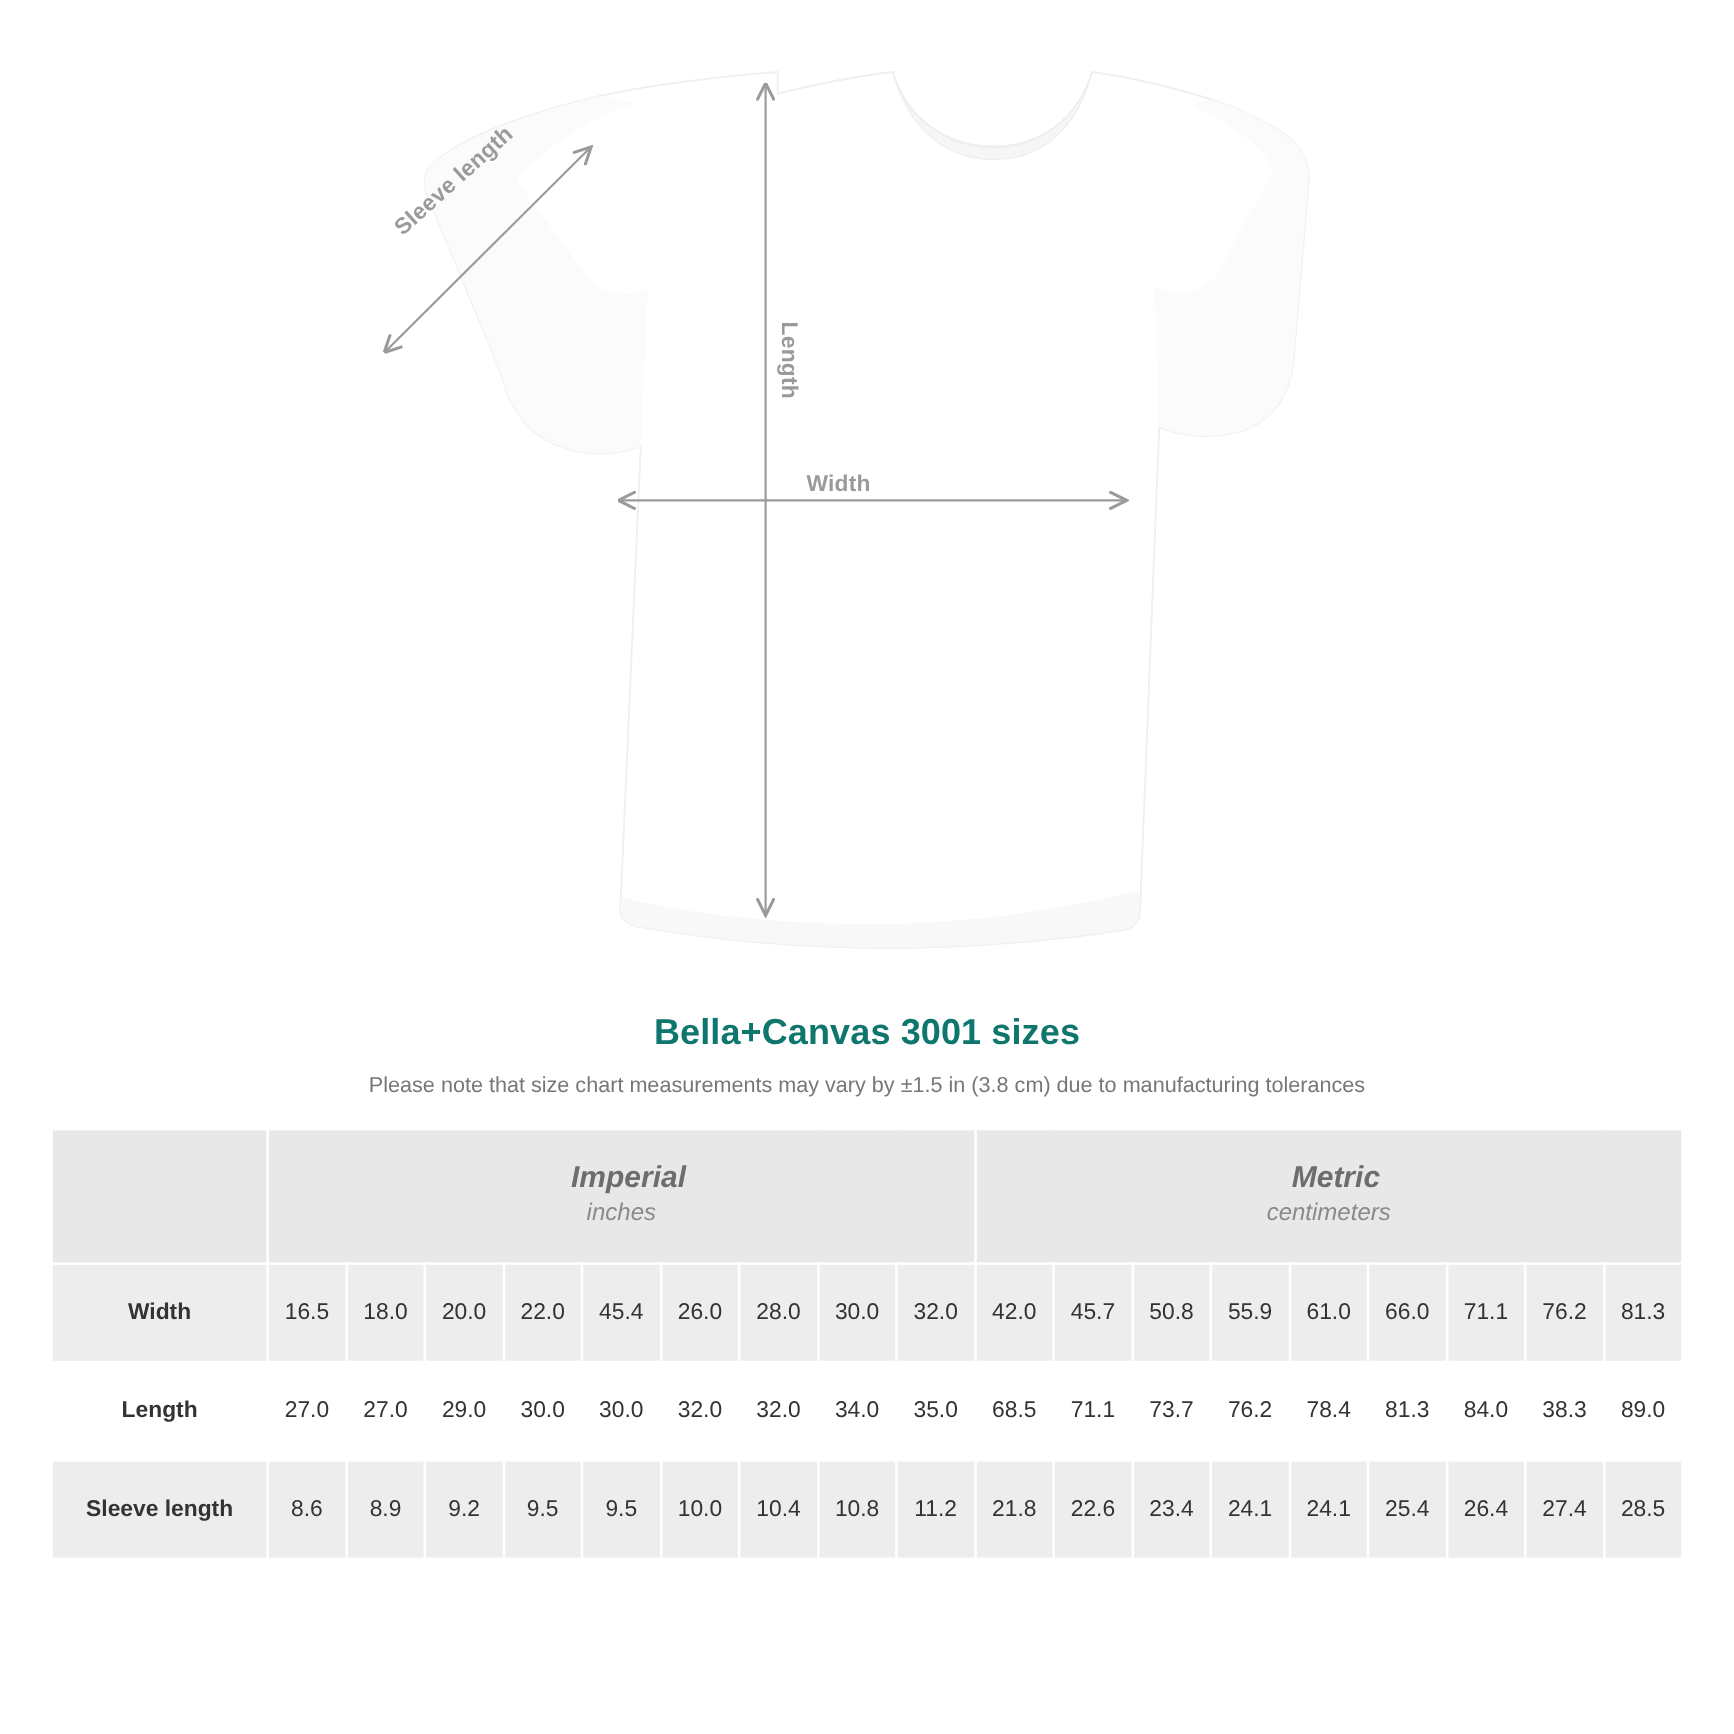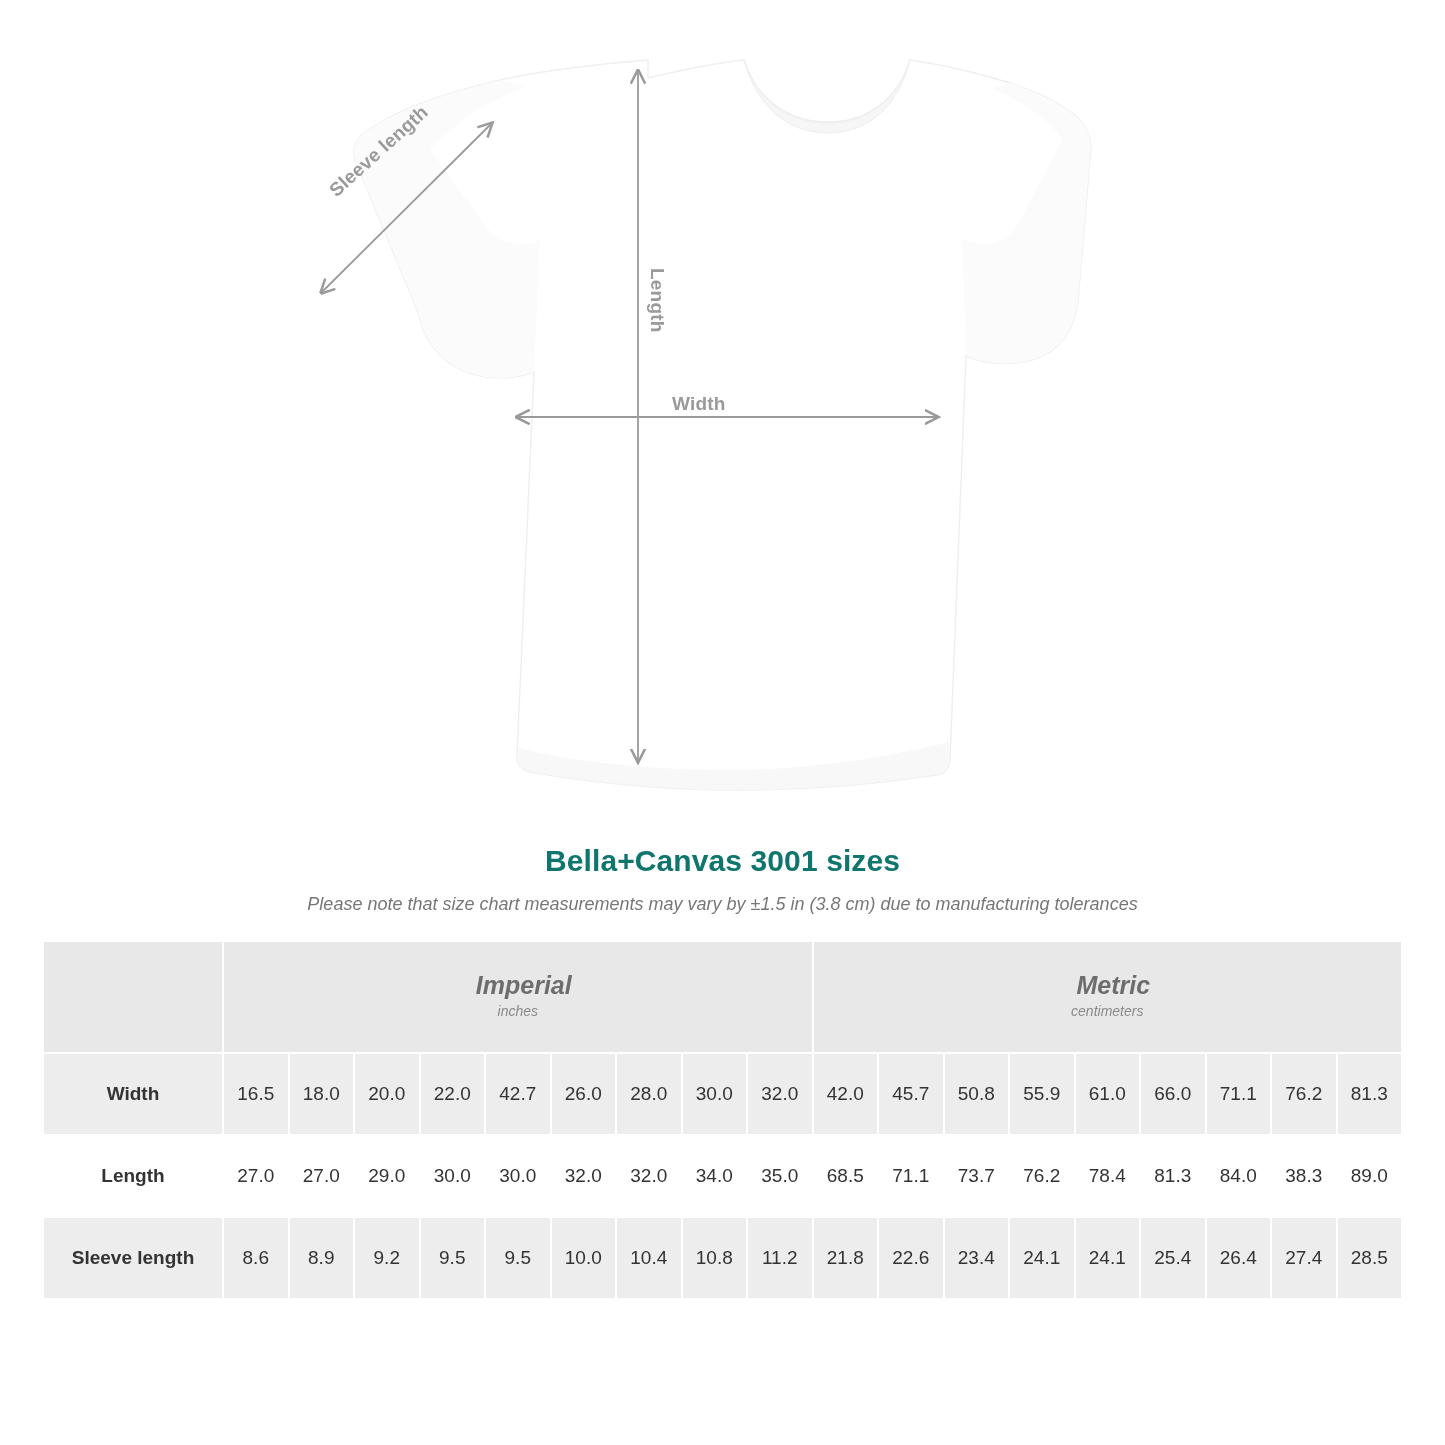--- a/index.html
+++ b/index.html
@@ -59,21 +59,20 @@
     text-align: center;
     font-size: 30px;
     font-weight: bold;
     color: #0f766e;
     margin: 14px 0 0 0;
     letter-spacing: 0.1px;
   }
   .subtitle {
     text-align: center;
     font-size: 18px;
-    font-style: italic;
     color: #777777;
     margin: 16px 0 0 0;
   }
 
   
   .table-wrap {
     margin: 25px 42px 0 42px;
     width: 1361px;
   }
   table.size-chart {
@@ -97,21 +96,21 @@
   }
   .unit-name {
     font-size: 25px;
     font-style: italic;
     font-weight: bold;
     color: #6d6d6d;
     line-height: 1.15;
     padding-left: 12px;
   }
   .unit-sub {
-    font-size: 14px;
+    font-size: 20px;
     font-style: italic;
     color: #8a8a8a;
     line-height: 1.6;
   }
   .row-headrow td {
     background: #ffffff;
     font-weight: bold;
     font-size: 20px;
     color: #3a3a3a;
   }
@@ -222,21 +221,21 @@
             <div class="unit-sub">centimeters</div>
           </td>
         </tr>
 
         <tr class="row-alt">
           <td class="rowlabel">Width</td>
           <td>16.5</td>
           <td>18.0</td>
           <td>20.0</td>
           <td>22.0</td>
-          <td>42.7</td>
+          <td>45.4</td>
           <td>26.0</td>
           <td>28.0</td>
           <td>30.0</td>
           <td>32.0</td>
           <td>42.0</td>
           <td>45.7</td>
           <td>50.8</td>
           <td>55.9</td>
           <td>61.0</td>
           <td>66.0</td>

